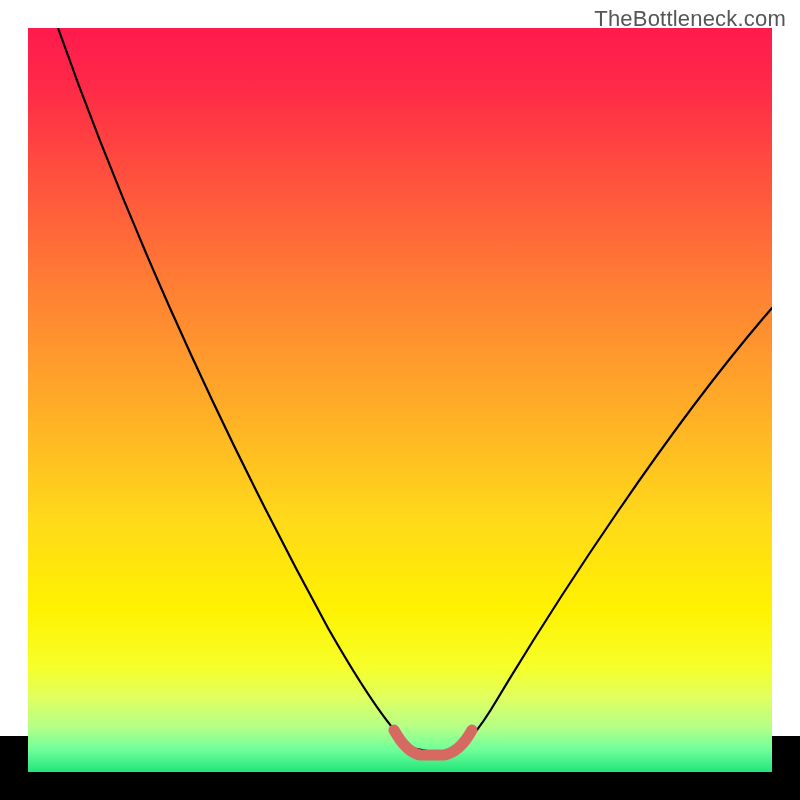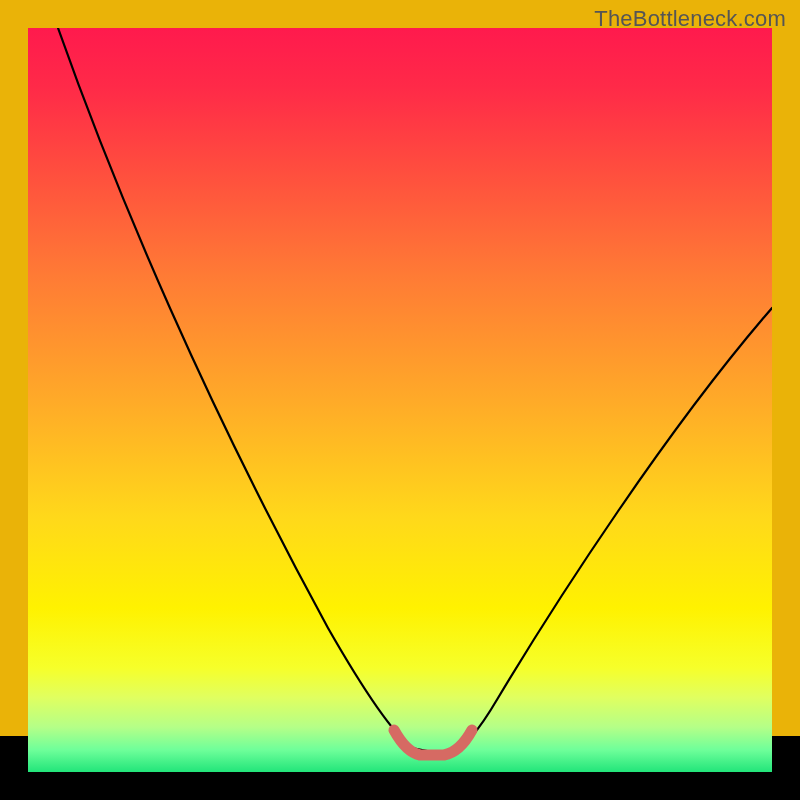--- a/index.html
+++ b/index.html
@@ -8,21 +8,21 @@
     width: 800px;
     height: 800px;
     background: #000;
     overflow: hidden;
     font-family: Arial, Helvetica, sans-serif;
   }
   .frame {
     position: relative;
     width: 800px;
     height: 736px;
-    background: #eab308;
+    background: #ffffff;
   }
   .watermark {
     position: absolute;
     top: 6px;
     right: 14px;
     color: #555;
     font-size: 22px;
     font-weight: 500;
     letter-spacing: 0.2px;
     z-index: 10;

